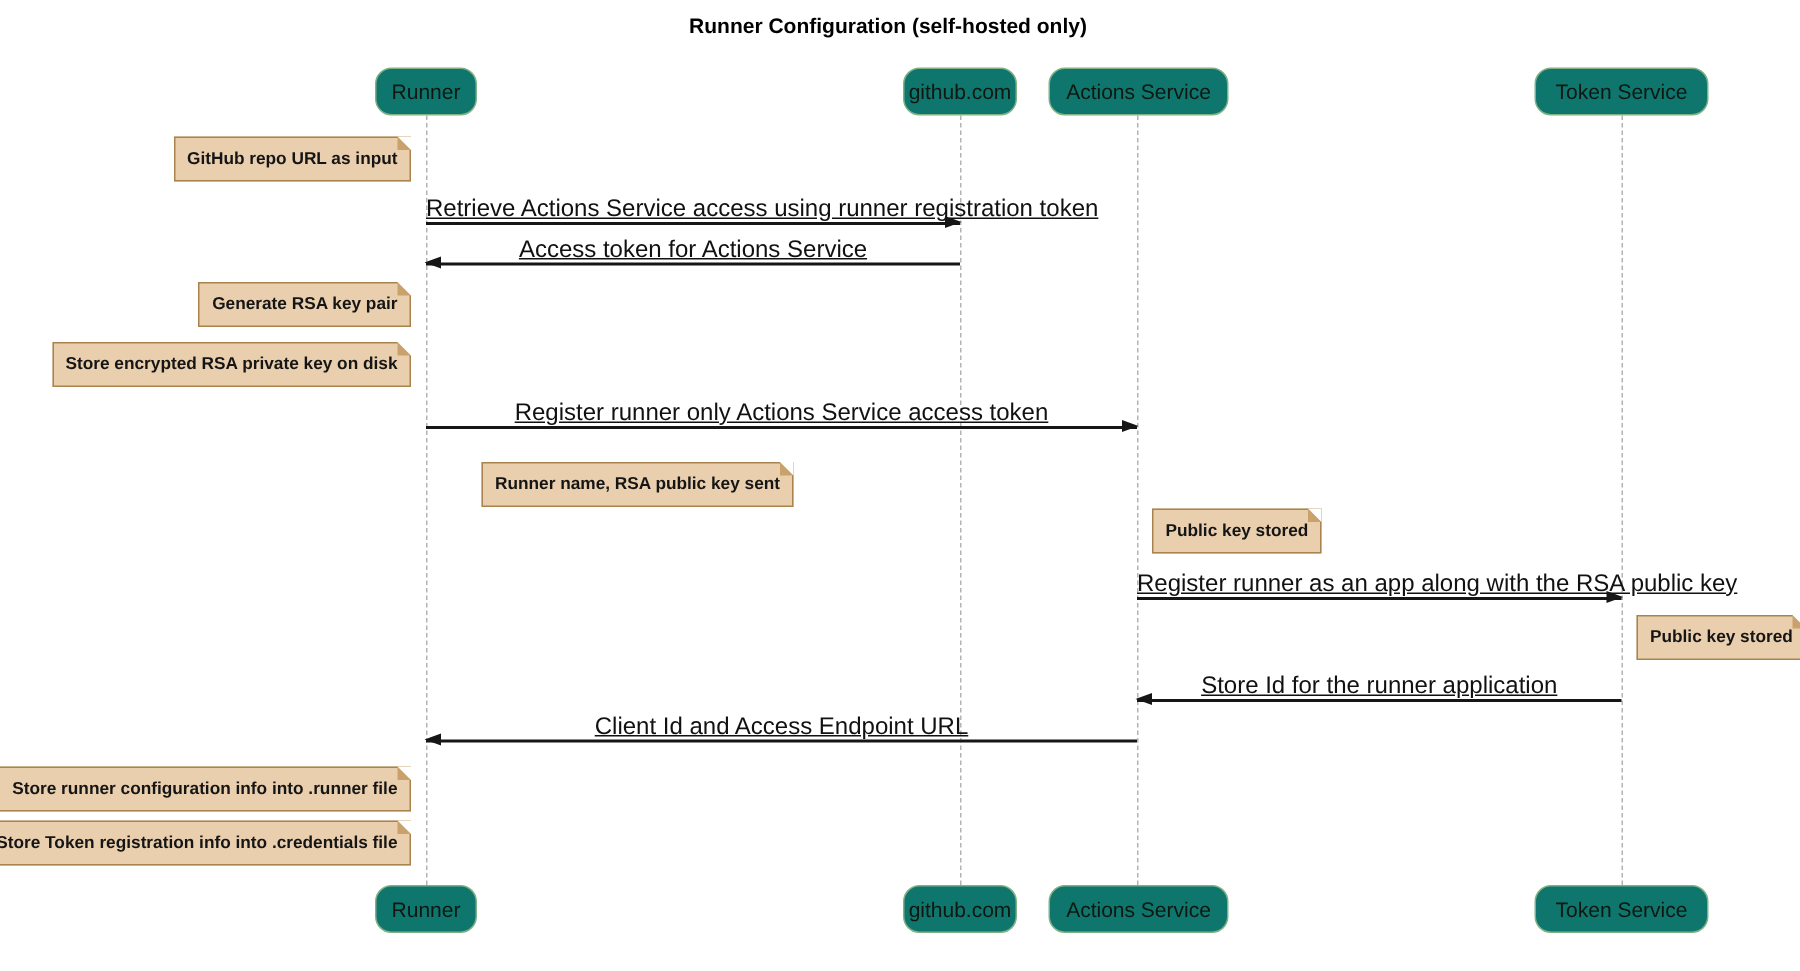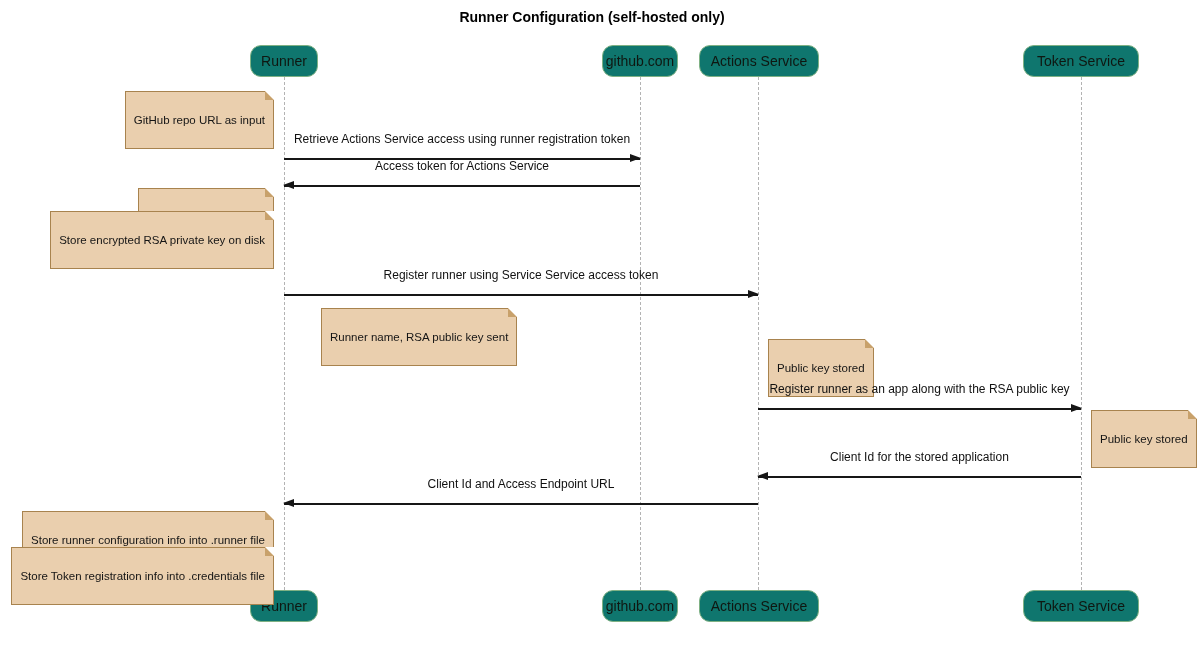--- a/index.html
+++ b/index.html
@@ -15,32 +15,32 @@
     position:absolute;height:32px;background:#0f766e;border:1px solid #7FB184;
     border-radius:11px;display:flex;align-items:center;justify-content:center;
     font-size:14px;color:#0f1711;box-sizing:border-box;white-space:nowrap;
   }
   .lifeline{
     position:absolute;top:77px;height:513px;width:0;
     border-left:1px dashed #b3b3b3;
   }
   .note{
     position:absolute;background:#EACFAE;border:1px solid #A8834E;
-    font-size:11.5px;line-height:14px;padding:21px 8px;white-space:nowrap;
-    box-sizing:border-box;color:#151515;
+    font-size:11.5px;line-height:14px;padding:7px 8px;white-space:nowrap;
+    box-sizing:border-box;color:#151515;font-weight:bold;
   }
   .note::before{
     content:"";position:absolute;top:-1px;right:-1px;width:0;height:0;
     border-style:solid;border-width:0 9px 9px 0;
     border-color:#ffffff #ffffff #C8A16B #C8A16B;
   }
   .msg{position:absolute;}
   .msg-label{
-    font-size:12px;line-height:13px;text-align:center;color:#111;
-    white-space:nowrap;padding-bottom:12px;
+    font-size:16px;line-height:13px;text-align:center;color:#111;
+    white-space:nowrap;padding-bottom:2px;text-decoration:underline;
   }
   .msg-line{position:relative;height:1.5px;background:#161616;}
   .arr{position:absolute;width:0;height:0;top:-4px;
     border-top:4.5px solid transparent;border-bottom:4.5px solid transparent;}
   .arr.right{right:-1px;border-left:11px solid #161616;}
   .arr.left{left:-1px;border-right:11px solid #161616;}
 </style>
 </head>
 <body>
 
@@ -56,21 +56,21 @@
 <div class="pbox" style="left:699px;top:45px;width:120px;">Actions Service</div>
 <div class="pbox" style="left:1023px;top:45px;width:116px;">Token Service</div>
 
 <div class="pbox" style="left:250px;top:590px;width:68px;">Runner</div>
 <div class="pbox" style="left:602px;top:590px;width:76px;">github.com</div>
 <div class="pbox" style="left:699px;top:590px;width:120px;">Actions Service</div>
 <div class="pbox" style="left:1023px;top:590px;width:116px;">Token Service</div>
 
 <div class="note" style="right:926px;top:91px;">GitHub repo URL as input</div>
 <div class="note" style="right:926px;top:188px;">Generate RSA key pair</div>
-<div class="note" style="right:926px;top:211px;">Store encrypted RSA private key on disk</div>
+<div class="note" style="right:926px;top:228px;">Store encrypted RSA private key on disk</div>
 <div class="note" style="left:294px;top:308px;margin-left:27px;">Runner name, RSA public key sent</div>
 <div class="note" style="left:768px;top:339px;">Public key stored</div>
 <div class="note" style="left:1091px;top:410px;">Public key stored</div>
 <div class="note" style="right:926px;top:511px;">Store runner configuration info into .runner file</div>
 <div class="note" style="right:926px;top:547px;">Store Token registration info into .credentials file</div>
 
 <div class="msg" style="left:284px;top:133px;width:356px;">
   <div class="msg-label">Retrieve Actions Service access using runner registration token</div>
   <div class="msg-line">
       <span class="arr right"></span>
@@ -78,35 +78,35 @@
 </div>
 
 <div class="msg" style="left:284px;top:160px;width:356px;">
   <div class="msg-label">Access token for Actions Service</div>
   <div class="msg-line">
       <span class="arr left"></span>
     </div>
 </div>
 
 <div class="msg" style="left:284px;top:269px;width:474px;">
-  <div class="msg-label">Register runner using Service Service access token</div>
+  <div class="msg-label">Register runner only Actions Service access token</div>
   <div class="msg-line">
       <span class="arr right"></span>
     </div>
 </div>
 
 <div class="msg" style="left:758px;top:383px;width:323px;">
   <div class="msg-label">Register runner as an app along with the RSA public key</div>
   <div class="msg-line">
       <span class="arr right"></span>
     </div>
 </div>
 
 <div class="msg" style="left:758px;top:451px;width:323px;">
-  <div class="msg-label">Client Id for the stored application</div>
+  <div class="msg-label">Store Id for the runner application</div>
   <div class="msg-line">
       <span class="arr left"></span>
     </div>
 </div>
 
 <div class="msg" style="left:284px;top:478px;width:474px;">
   <div class="msg-label">Client Id and Access Endpoint URL</div>
   <div class="msg-line">
       <span class="arr left"></span>
     </div>

